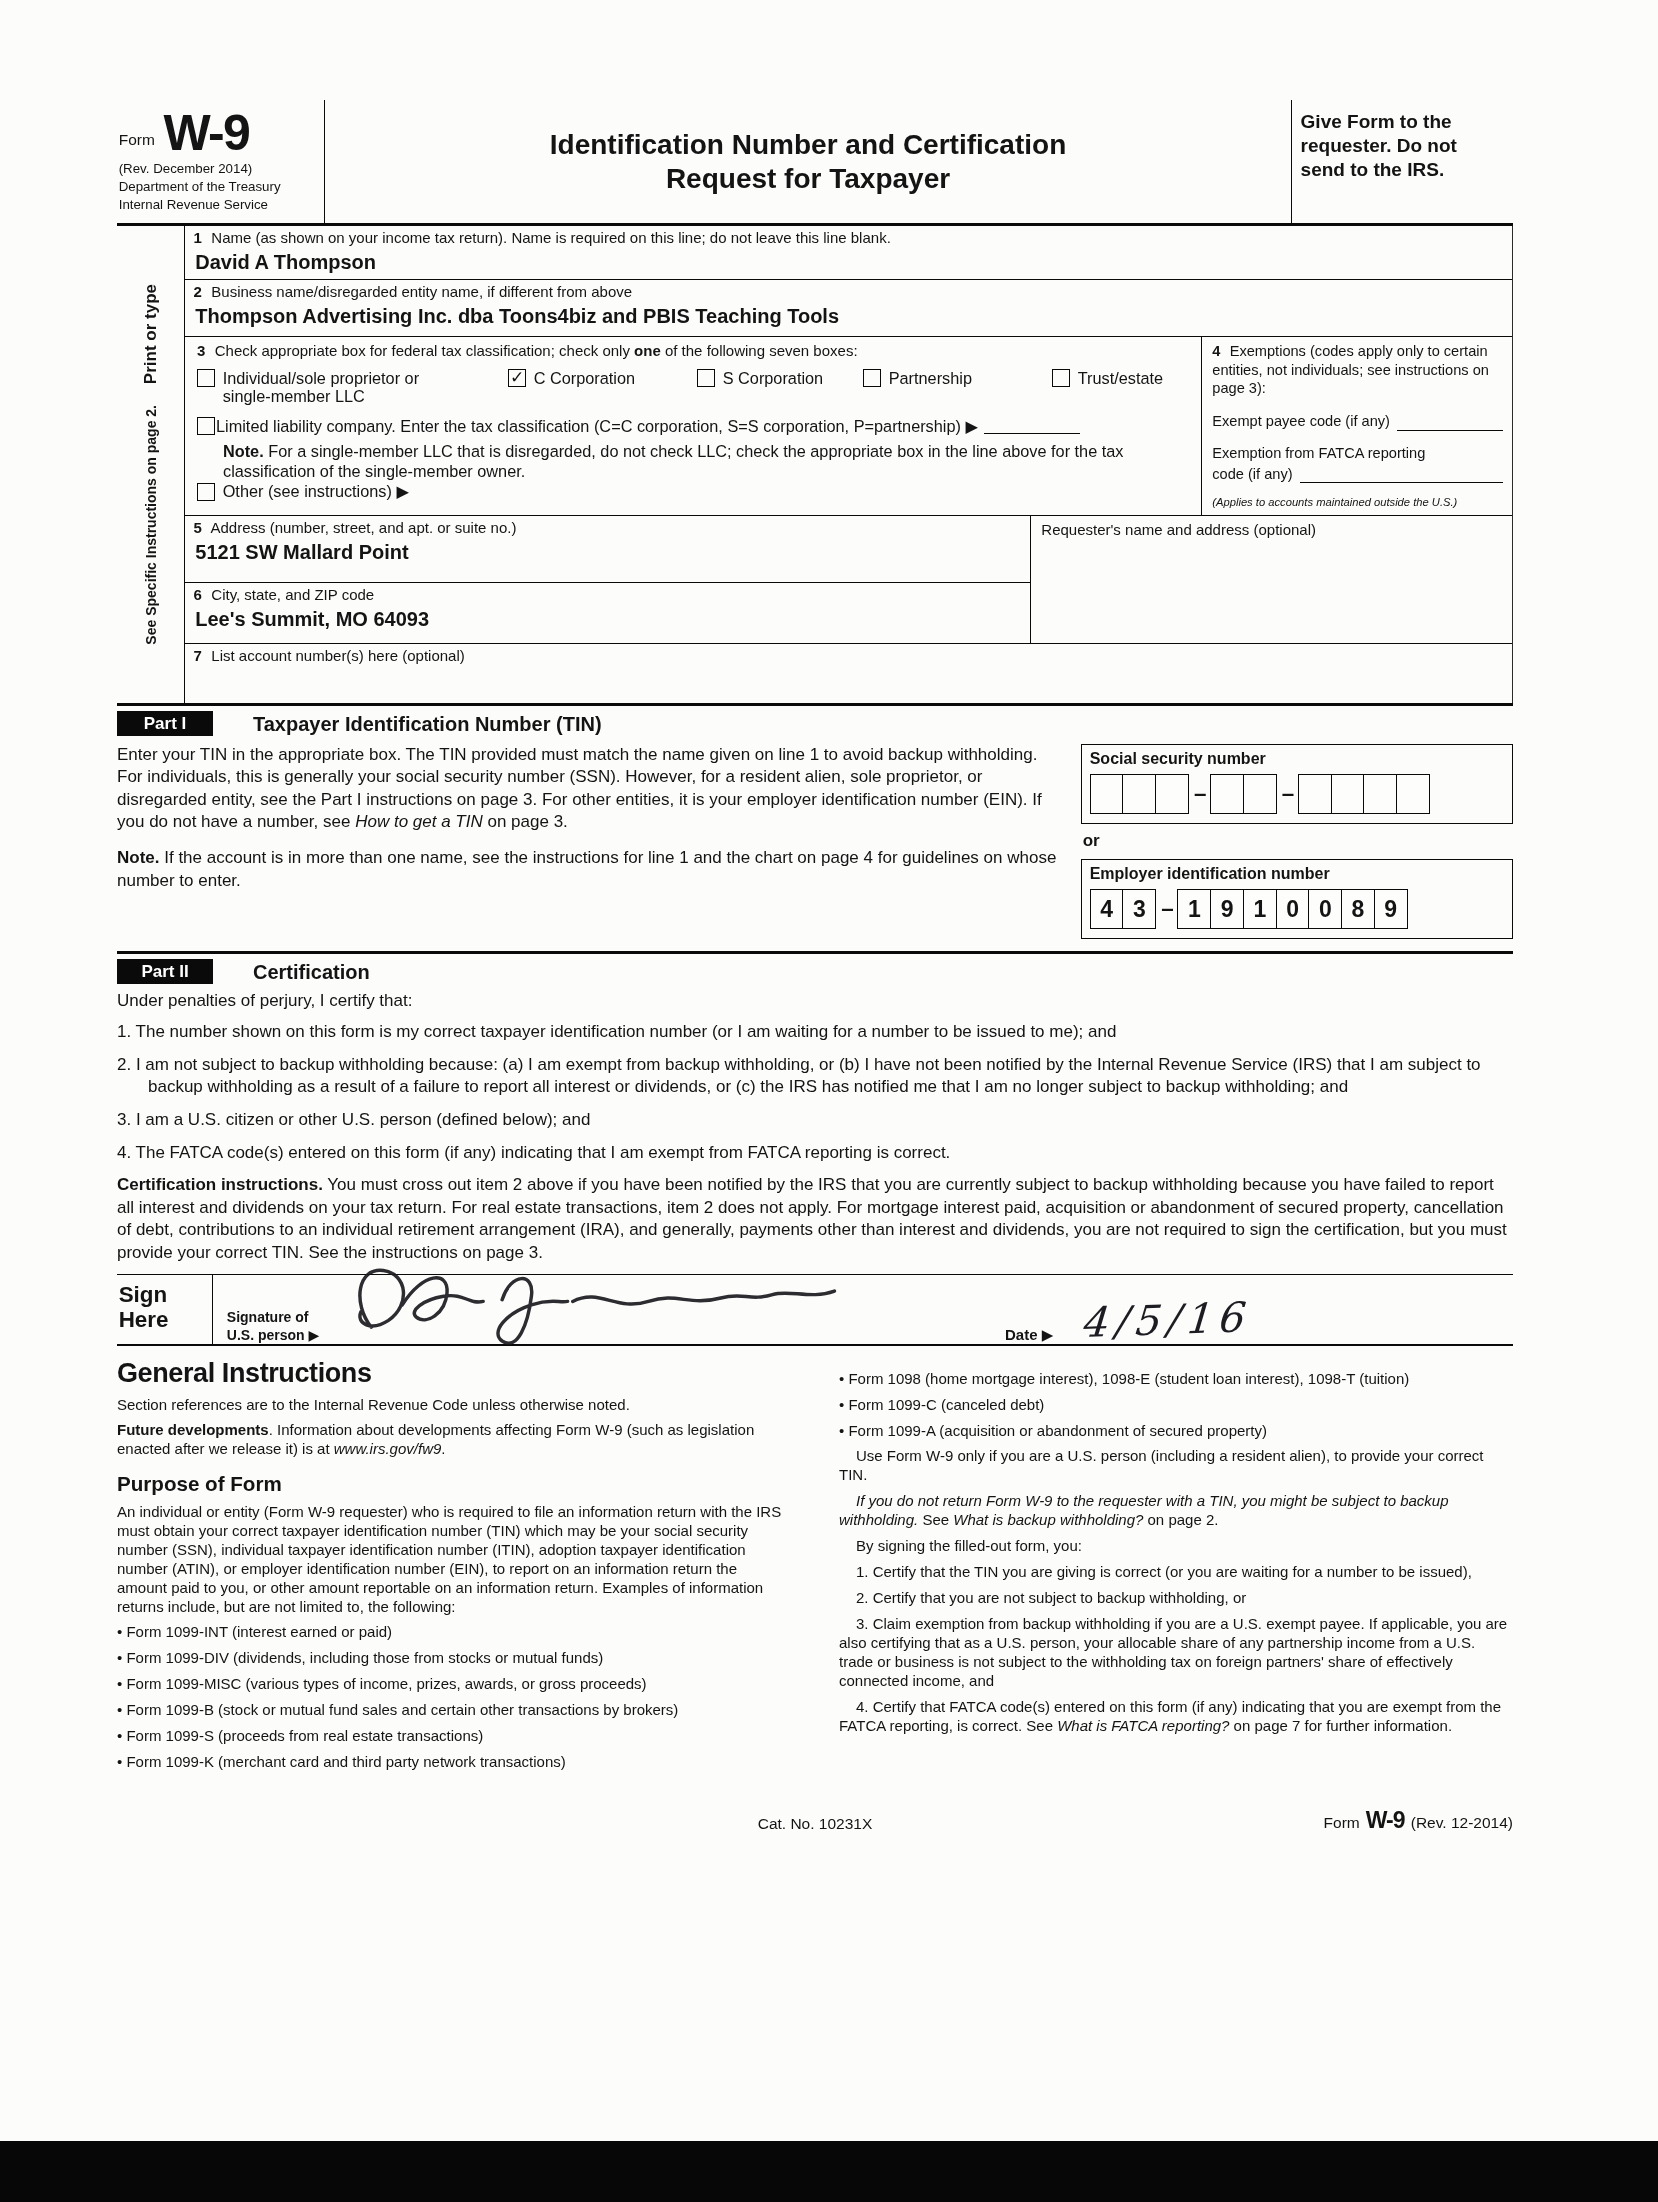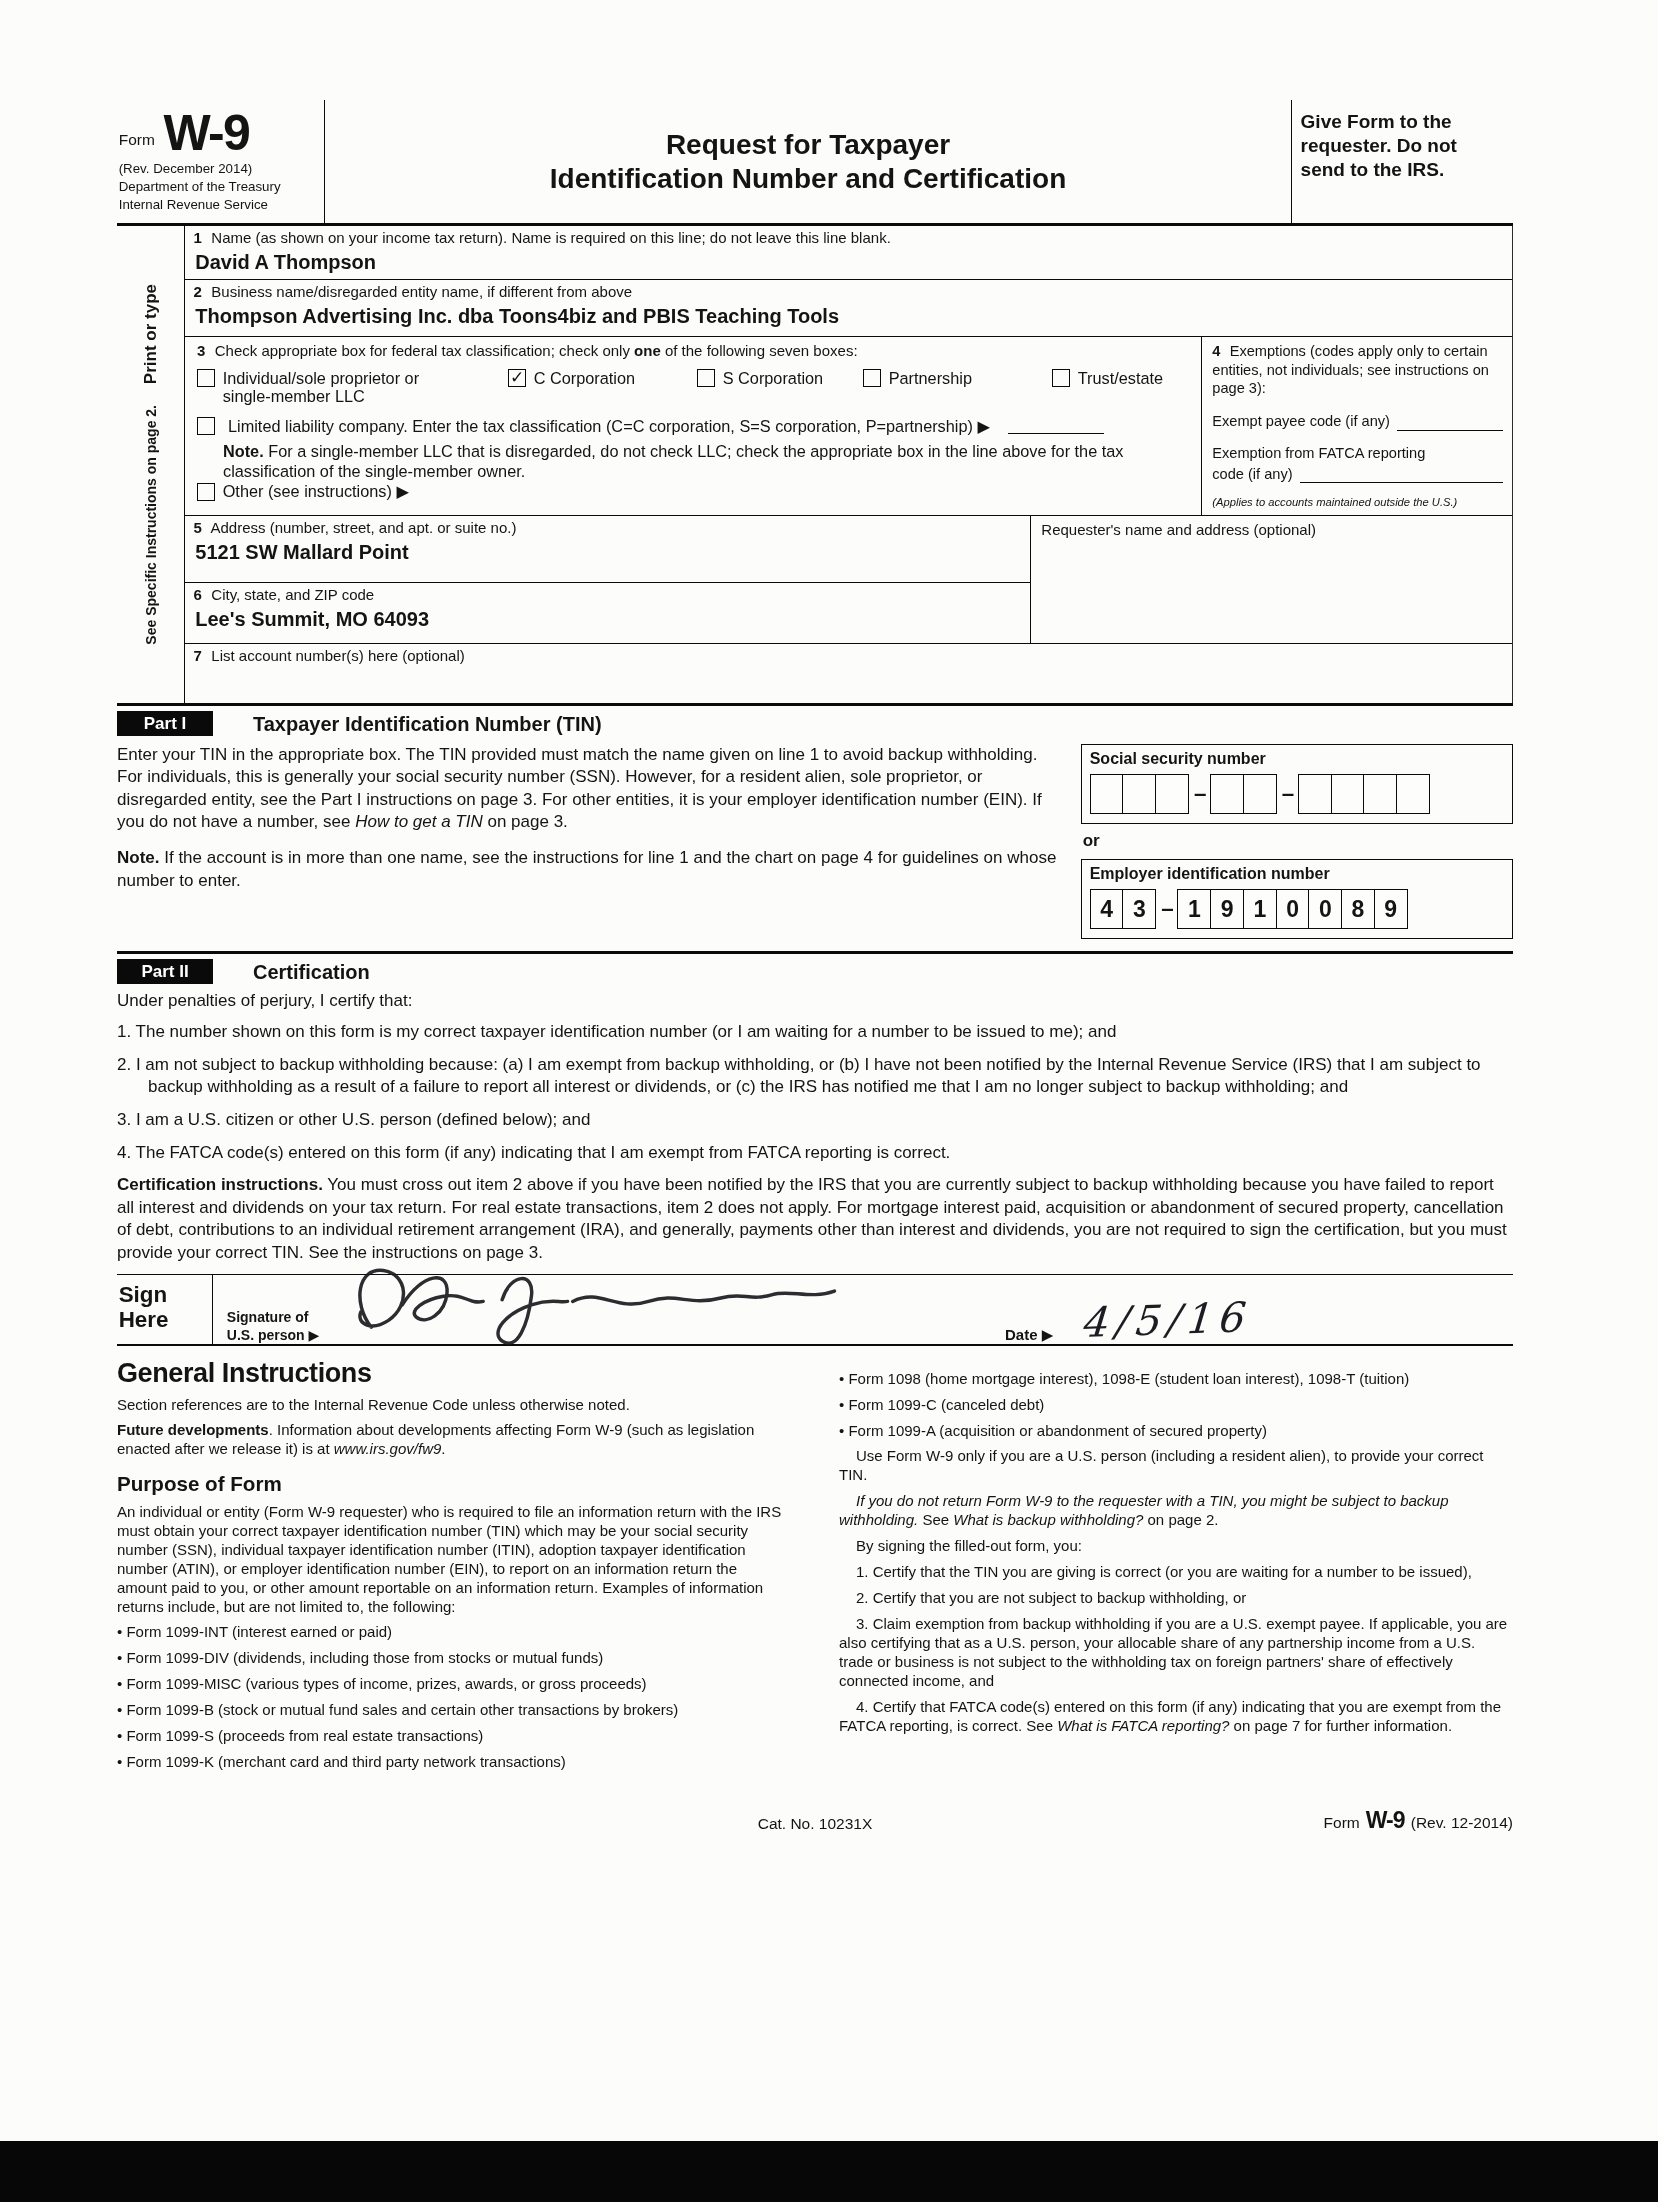--- a/index.html
+++ b/index.html
@@ -32,21 +32,21 @@
   .fnum{font-weight:bold;margin-right:5.2px}
   .fval{font-size:20px;font-weight:bold;padding:3.4px 0 3.4px 1.7px;min-height:27.5px}
   .r1{border-bottom:1.3px solid #0a0a0a;padding:3.4px 8.6px 1.7px;min-height:53px}
   .r2{border-bottom:1.3px solid #0a0a0a;padding:3.4px 8.6px 1.7px;min-height:57px}
   .r3{display:flex;border-bottom:1.3px solid #0a0a0a}
   .cls{flex:1;padding:5.2px 6.9px 10.3px 12px}
   .cbrow{display:flex;margin-top:8.6px}
   .cbi{display:flex;gap:7.7px;align-items:flex-start}
   .cbox{width:18px;height:18px;border:1.7px solid #0a0a0a;flex:none;text-align:center;font-size:17px;line-height:15.5px;font-weight:bold;overflow:visible}
   .cbl{font-size:16.3px;line-height:1.12}
-  .llc{display:flex;gap:13px;margin-top:12px;align-items:flex-start}
+  .llc{display:flex;gap:1px;margin-top:12px;align-items:flex-start}
   .blank{width:96px;border-bottom:1.7px solid #0a0a0a;height:17px;margin-left:5.2px}
   .note3{margin:6.9px 20.6px 0 26px;font-size:16.3px;line-height:1.2}
   .other{display:flex;gap:7.7px;margin-top:1px;align-items:center}
   .box4{width:311px;border-left:1.3px solid #0a0a0a;padding:5.2px 8.6px 5.2px 10.3px;font-size:14.6px;line-height:1.28}
   .b4row{display:flex;align-items:flex-end;margin-top:13.8px}
   .b4lab{white-space:normal}
   .uline{flex:1;border-bottom:1.3px solid #0a0a0a;height:1.1em;margin-left:6.9px;min-width:34px}
   .fine{font-size:11.2px;font-style:italic;margin-top:12px}
   .r56{display:flex;border-bottom:1.3px solid #0a0a0a}
   .addr{flex:1;display:flex;flex-direction:column}
@@ -114,22 +114,22 @@
       <div class="hdr-left">
         <div class="fw">
           <span class="fw-word">Form</span>
           <span class="fw-num">W-9</span>
         </div>
         <div class="sub">(Rev. December 2014)</div>
         <div class="sub">Department of the Treasury</div>
         <div class="sub">Internal Revenue Service</div>
       </div>
       <div class="hdr-center">
+        <div class="t">Identification Number and Certification</div>
         <div class="t">Request for Taxpayer</div>
-        <div class="t">Identification Number and Certification</div>
       </div>
       <div class="hdr-right">Give Form to the requester. Do not send to the IRS.</div>
     </div>
 
     <div class="top">
       <div class="strip">
         <div class="vt vt1">Print or type</div>
         <div class="vt vt2">See Specific Instructions on page 2.</div>
       </div>
       <div class="fields">

